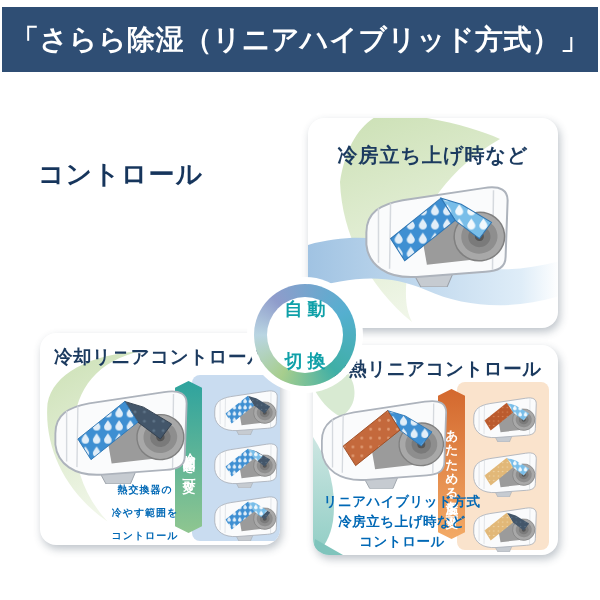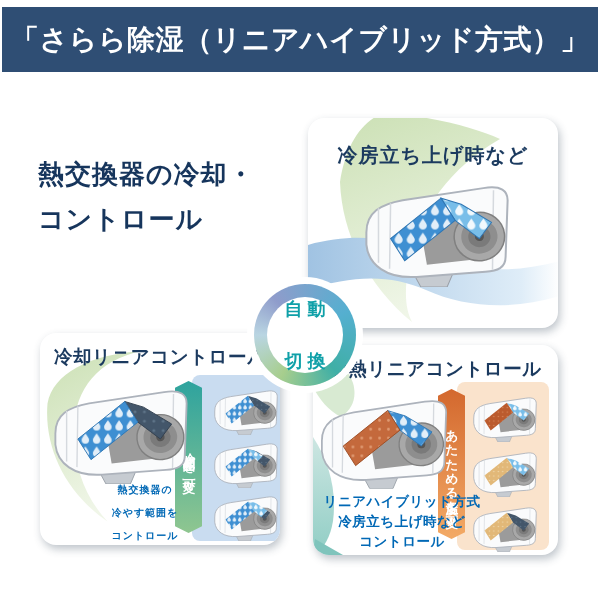--- a/index.html
+++ b/index.html
@@ -124,21 +124,20 @@
   </defs>
 </svg>
 
 <div class="stage">
 
   <div class="banner">
     <span>「さらら除湿（リニアハイブリッド方式）」</span>
   </div>
 
   <div class="intro">
-    <div>熱交換器の冷却・</div>
     <div>コントロール</div>
   </div>
 
   <section class="card card-startup">
     <svg class="deco" viewBox="0 0 250 210">
       <path d="M78,-6 C130,0 168,10 192,21 C138,52 108,98 100,150 C96,178 98,192 104,204 C64,172 34,120 32,64 C38,26 54,2 78,-6 Z" fill="url(#gG)"></path>
       <path d="M-4,128 C45,114 85,119 120,136 C160,154 205,156 252,143 L252,178 C205,192 158,190 118,172 C80,155 40,158 -4,173 Z" fill="url(#gB)"></path>
     </svg>
     <h3>冷房立ち上げ時など</h3>
     <svg class="ac-main ac-startup" viewBox="0 0 160 112">

